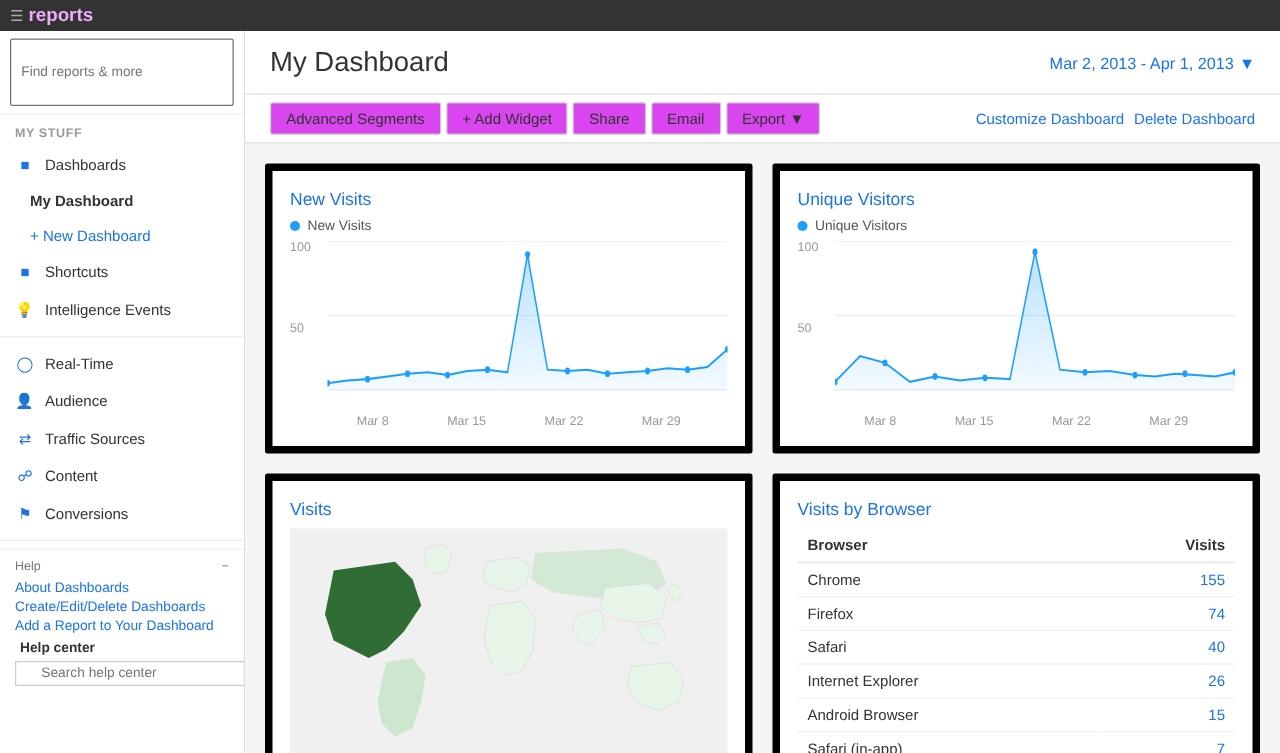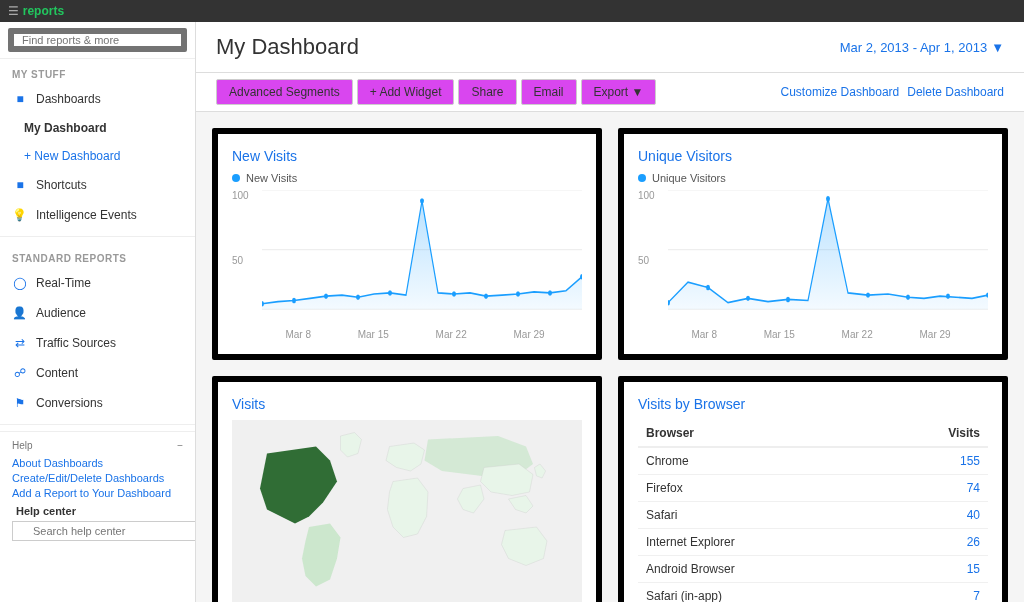--- a/index.html
+++ b/index.html
@@ -1,29 +1,29 @@
 <!DOCTYPE html>
 <html><head>
   <meta charset="utf-8">
   <style>
     * { box-sizing: border-box; margin: 0; padding: 0; }
     body { font-family: Arial, sans-serif; font-size: 12px; color: #333; background: #f5f5f5; display: flex; flex-direction: column; height: 602px; overflow: hidden; }
 
     
     #topbar { background: #333; color: #fff; padding: 4px 8px; font-size: 12px; display: flex; align-items: center; gap: 4px; }
     #topbar span { color: #aaa; }
-    #topbar .reports-label { color: #22c55e; font-weight: bold; font-size: 12px; }
+    #topbar .reports-label { color: #f0abfc; font-weight: bold; font-size: 15px; }
 
     
     #layout { display: flex; flex: 1; overflow: hidden; }
 
     
     #sidebar { width: 196px; background: #fff; border-right: 1px solid #ddd; display: flex; flex-direction: column; overflow-y: auto; flex-shrink: 0; }
     #sidebar-search { padding: 6px 8px; border-bottom: 1px solid #eee; }
-    #sidebar-search input { width: 100%; padding: 0 8px; border: 6px solid #737373; border-radius: 2px; font-size: 11px; color: #999; }
+    #sidebar-search input { width: 100%; padding: 20px 8px; border: 1px solid #737373; border-radius: 2px; font-size: 11px; color: #999; }
     .sidebar-section-title { font-size: 10px; font-weight: bold; color: #999; padding: 10px 12px 4px; letter-spacing: 0.5px; }
     .sidebar-item { display: flex; align-items: center; padding: 7px 12px; cursor: pointer; color: #333; font-size: 12px; gap: 8px; }
     .sidebar-item.sub { padding-left: 24px; font-size: 12px; color: #1a73e8; }
     .sidebar-item.sub.active-sub { color: #333; font-weight: bold; }
     .sidebar-item .icon { width: 16px; height: 16px; flex-shrink: 0; display: flex; align-items: center; justify-content: center; }
     .sidebar-divider { border-top: 1px solid #eee; margin: 6px 0; }
 
     
     .icon-blue { color: #1a73e8; }
 
@@ -113,21 +113,20 @@
       <span class="icon icon-blue">■</span>
       <span>Shortcuts</span>
     </div>
     <div class="sidebar-item">
       <span class="icon icon-blue">💡</span>
       <span>Intelligence Events</span>
     </div>
 
     <div class="sidebar-divider"></div>
 
-    <div class="sidebar-section-title">STANDARD REPORTS</div>
 
     <div class="sidebar-item">
       <span class="icon icon-blue">◯</span>
       <span>Real-Time</span>
     </div>
     <div class="sidebar-item">
       <span class="icon icon-blue">👤</span>
       <span>Audience</span>
     </div>
     <div class="sidebar-item">

